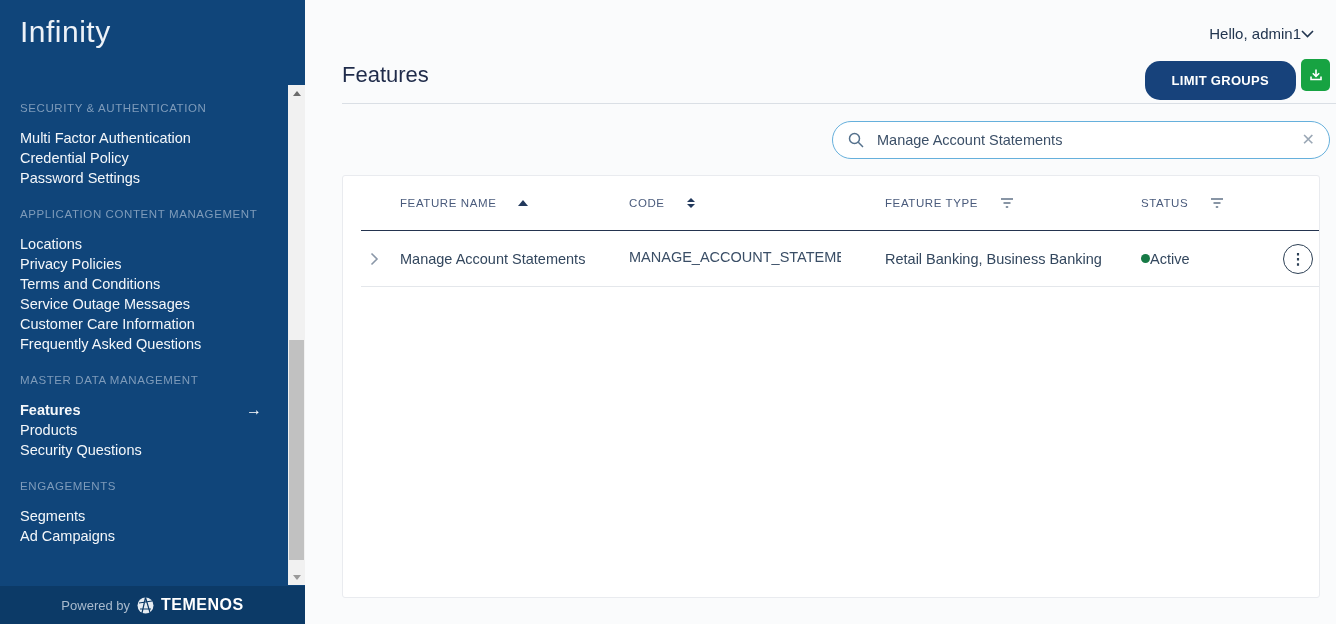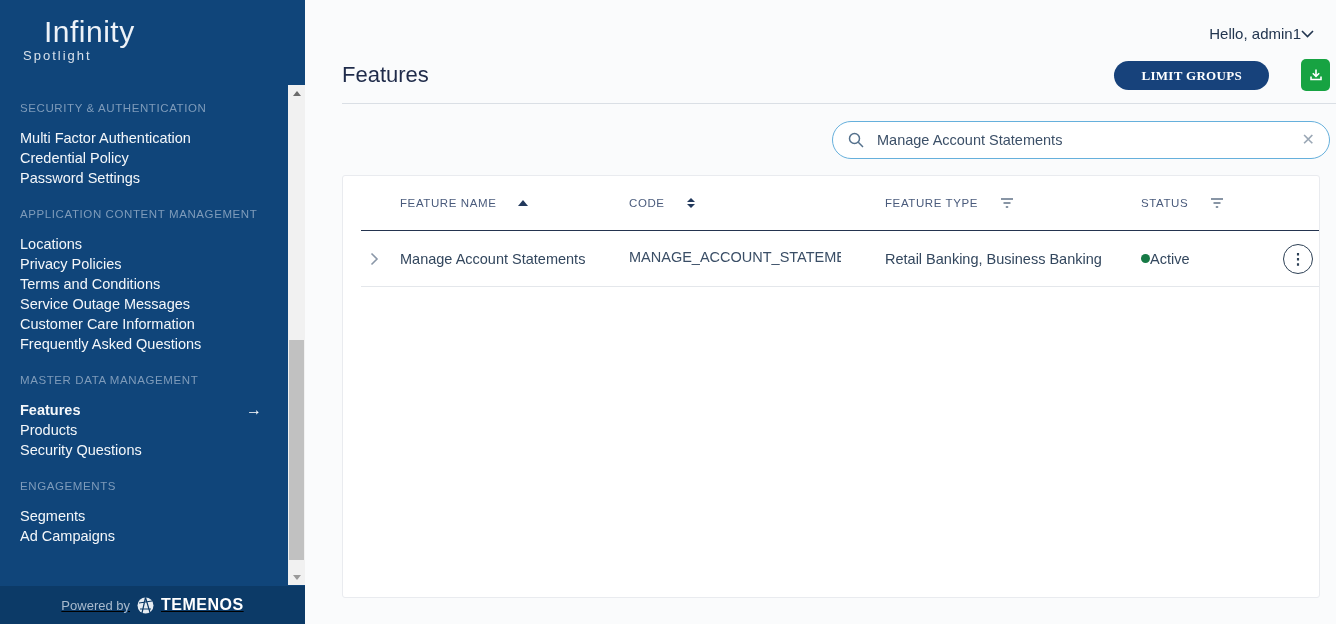--- a/index.html
+++ b/index.html
@@ -5,46 +5,46 @@
   * { box-sizing: border-box; }
   html,body { margin:0; padding:0; }
   body {
     width:1336px; height:624px; position:relative; overflow:hidden;
     background:#FAFBFC; font-family:"Liberation Sans", sans-serif;
   }
 
   
   .sidebar { position:absolute; left:0; top:0; width:305px; height:624px; background:#10457A; overflow:hidden; }
   .logo { padding:16px 0 0 20px; }
-  .logo-1 { font-size:30px; font-weight:300; color:#EDF2F8; letter-spacing:.5px; line-height:32px;margin-left:24px; }
+  .logo-1 { font-size:30px; font-weight:300; color:#EDF2F8; letter-spacing:.5px; line-height:32px; }
   .logo-2 { font-size:13px; font-weight:300; color:#D8E1EB; letter-spacing:2px; margin-left:3px; line-height:15px; }
 
   .nav { position:absolute; top:75px; left:20px; right:17px; bottom:38px; overflow:hidden; padding-top:7px; }
   .nav-item { height:20px; line-height:20px; font-size:14.5px; color:#F4F7FA; white-space:nowrap; cursor:pointer; }
   .nav-label { font-size:11.5px; line-height:12px; color:#7E9BBA; letter-spacing:.6px; margin:20px 0 14px; }
   .nav-item-active { font-weight:700; display:flex; justify-content:space-between; align-items:center; }
   .nav-item-active .arrow { font-weight:400; font-size:16px; margin-right:26px; color:#FFFFFF; }
 
   
   .scrollbar { position:absolute; top:85px; right:0; width:17px; height:500px; background:#F1F1F1; }
   .sb-btn { position:absolute; left:0; right:0; height:16px; display:flex; align-items:center; justify-content:center; cursor:pointer; }
   .sb-btn.up { top:0; } .sb-btn.down { bottom:0; }
   .tri-u { width:0; height:0; border-left:4px solid transparent; border-right:4px solid transparent; border-bottom:5px solid #6B6B6B; }
   .tri-d { width:0; height:0; border-left:4px solid transparent; border-right:4px solid transparent; border-top:5px solid #9A9A9A; }
   .sb-thumb { position:absolute; top:255px; left:1px; right:1px; height:220px; background:#C1C1C1; cursor:pointer; }
 
-  .sidebar-footer { position:absolute; left:0; right:0; bottom:0; height:38px; background:#0C3A67; display:flex; align-items:center; justify-content:center; gap:7px;text-decoration:underline; }
+  .sidebar-footer { position:absolute; left:0; right:0; bottom:0; height:38px; background:#0C3A67; display:flex; align-items:center; justify-content:center; gap:7px; }
   .powered { font-size:13px; color:#A9BACD; }
   .temenos { font-size:16px; font-weight:700; color:#FFFFFF; letter-spacing:.5px; }
 
   
   .main { position:absolute; left:305px; top:0; right:0; bottom:0; background:#FAFBFC; }
   .greeting { position:absolute; top:25px; right:22px; font-size:15px; color:#22354F; display:flex; align-items:center; gap:0; cursor:pointer; }
   .page-title { position:absolute; left:37px; top:62px; margin:0; font-size:22px; font-weight:400; color:#1F2B4A; }
-  .limit-btn { position:absolute; top:61px; right:67px; height:29px; padding:0 27px; border:none; border-radius:15px; background:#17427B; color:#FFF; font-size:13px; font-weight:700; letter-spacing:.3px; font-family:Liberation Serif, serif; cursor:pointer; }
+  .limit-btn { position:absolute; top:61px; right:40px; height:39px; padding:0 27px; border:none; border-radius:15px; background:#17427B; color:#FFF; font-size:13px; font-weight:700; letter-spacing:.3px; font-family:Liberation Sans, sans-serif; cursor:pointer; }
   .download-btn { position:absolute; top:59px; right:6px; width:29px; height:32px; border:none; border-radius:5px; background:#17A342; display:flex; align-items:center; justify-content:center; cursor:pointer; }
   .title-divider { position:absolute; top:103px; left:37px; right:0; height:1px; background:#DADFE5; }
 
   .searchbox { position:absolute; top:121px; right:6px; width:498px; height:38px; background:#FFF; border:1px solid #66B0DC; border-radius:19px; display:flex; align-items:center; gap:10px; padding:0 14px; }
   .searchbox input { flex:1; border:none; outline:none; background:transparent; font-size:14.5px; color:#3C5068; font-family:inherit; }
   .clear-x { color:#9AA7B5; font-size:16px; line-height:16px; cursor:pointer; }
 
   .card { position:absolute; top:175px; left:37px; right:16px; bottom:26px; background:#FFF; border:1px solid #E9EBEF; border-radius:3px; }
   .grid { display:grid; grid-template-columns:57px 229px 256px 256px 142px 1fr; align-items:center; }
   .thead { height:54px; }
@@ -64,21 +64,20 @@
   .sort-both { display:flex; flex-direction:column; gap:2px; }
   .sort-both .u { width:0; height:0; border-left:4px solid transparent; border-right:4px solid transparent; border-bottom:4.5px solid #22395C; }
   .sort-both .d { width:0; height:0; border-left:4px solid transparent; border-right:4px solid transparent; border-top:4.5px solid #22395C; }
 </style>
 </head>
 <body>
 
 <aside class="sidebar">
   <div class="logo">
     <div class="logo-1">Infinity</div>
-    <div class="logo-2">Spotlight</div>
   </div>
 
   <nav class="nav">
 
     <div class="nav-label">SECURITY &amp; AUTHENTICATION</div>
     <div class="nav-item">Multi Factor Authentication</div>
     <div class="nav-item">Credential Policy</div>
     <div class="nav-item">Password Settings</div>
 
     <div class="nav-label">APPLICATION CONTENT MANAGEMENT</div>

